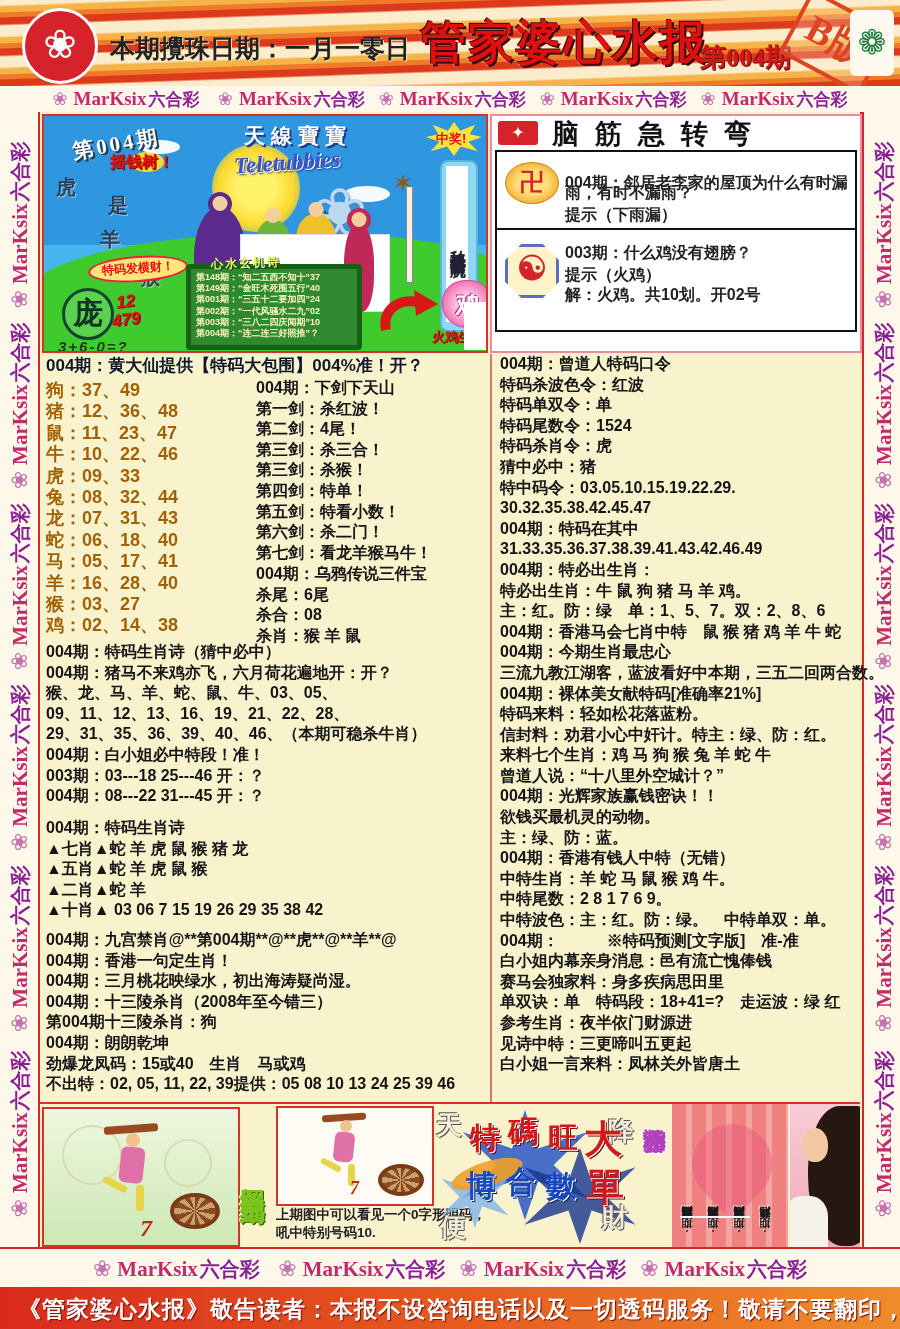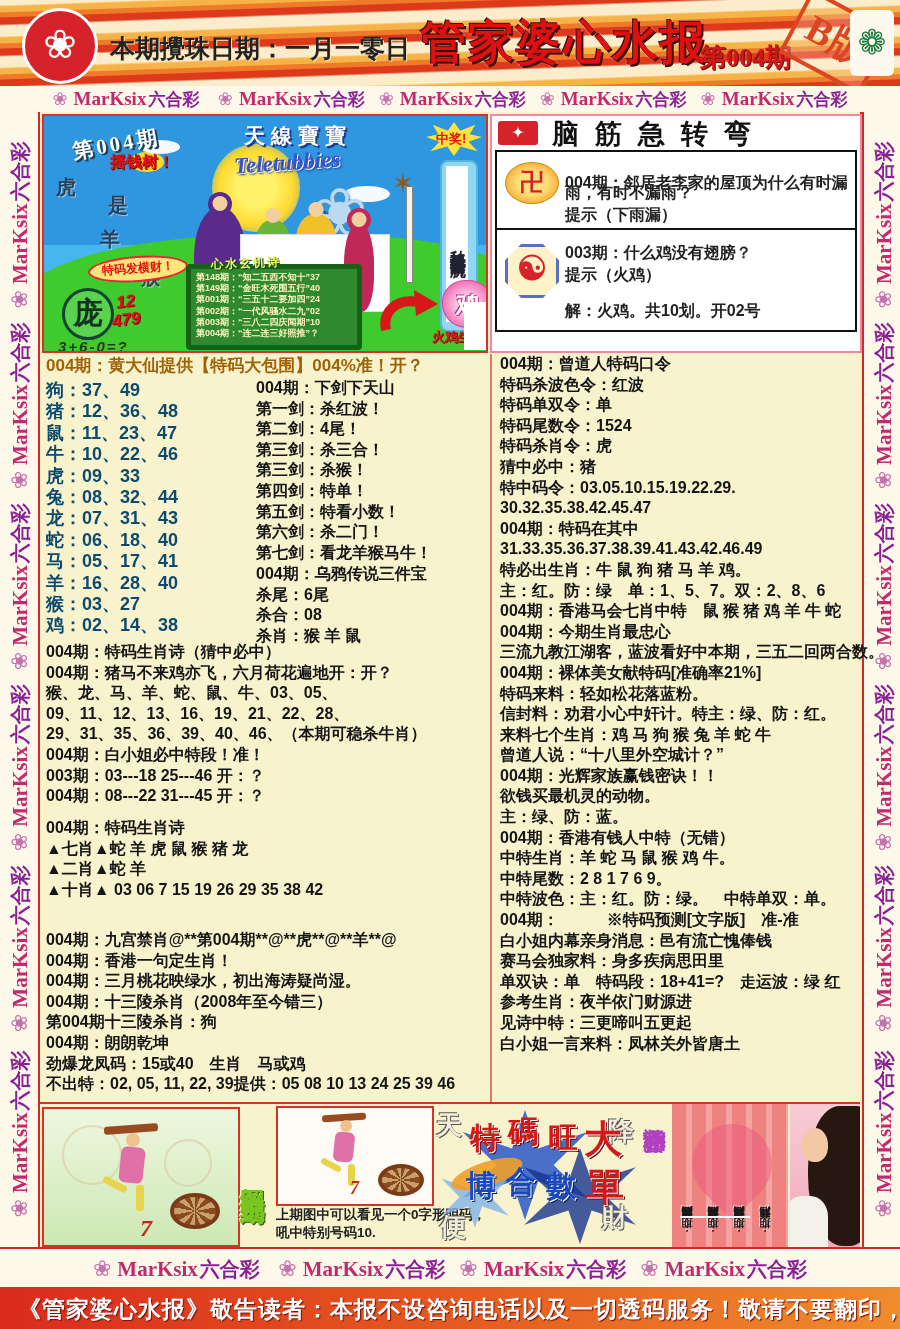--- a/index.html
+++ b/index.html
@@ -111,22 +111,22 @@
   .bt-icon1{left:8px;top:10px;width:52px;height:40px;border-radius:50%;
     background:radial-gradient(#ffdf7a 40%,#f8a832 80%);border:1px solid #c80;
     color:#d6222a;font:900 24px/38px serif;text-align:center;}
   .bt-icon2{left:8px;top:92px;width:48px;height:48px;background:#fff;border:3px solid #5a6fc0;
     clip-path:polygon(30% 0,70% 0,100% 30%,100% 70%,70% 100%,30% 100%,0 70%,0 30%);
     color:#d6222a;font:900 34px/44px serif;text-align:center;background:#fdf2c8;}
   .bt-text{font:700 16px/22px sans-serif;color:#222;}
 
   
   #col-divider{left:450px;top:242px;width:2px;height:748px;background:#d87a6a;}
-  .hdr-line{font:700 17px/22px sans-serif;color:#a16207;white-space:nowrap;}
-  .zline{font:700 18px/21.4px sans-serif;color:#0c4a6e;white-space:nowrap;}
+  .hdr-line{font:700 17px/22px sans-serif;color:#0f172a;white-space:nowrap;}
+  .zline{font:700 18px/21.4px sans-serif;color:#a16207;white-space:nowrap;}
 
   
   #bottom-strip{left:0px;top:990px;width:820px;height:143px;border-top:2px solid #d43326;background:#f8f2cd;}
   #bcartoon1{left:2px;top:3px;width:194px;height:136px;border:2px solid #d43326;
     background:linear-gradient(#eef7df,#cde8b4);overflow:hidden;}
   .coinmark{border:2px solid #d8c9a0;border-radius:50%;opacity:.6;}
   .runner-head{border-radius:50%;background:#f0c28e;}
   .runner-hat{background:#9a4a20;border-radius:3px;}
   .runner-body{background:#e070a8;border-radius:6px;}
   .runner-leg{background:#e8d44a;border-radius:3px;}
@@ -355,21 +355,21 @@
     <div id="brain-title" class="abs">脑筋急转弯</div>
     <div id="brain-box" class="abs">
       <div id="brain-div" class="abs"></div>
       <div class="abs bt-icon1">卍</div>
       <div class="abs bt-text" style="left:68px;top:8px;margin-top:12px;">004期：邻居老李家的屋顶为什么有时漏</div>
       <div class="abs bt-text" style="left:68px;top:30px;">雨，有时不漏雨？</div>
       <div class="abs bt-text" style="left:68px;top:52px;">提示（下雨漏）</div>
       <div class="abs bt-icon2">☯</div>
       <div class="abs bt-text" style="left:68px;top:90px;">003期：什么鸡没有翅膀？</div>
       <div class="abs bt-text" style="left:68px;top:112px;">提示（火鸡）</div>
-      <div class="abs bt-text" style="left:68px;top:148px;">解：火鸡。共10划。开02号</div>
+      <div class="abs bt-text" style="left:68px;top:132px;">解：火鸡。共10划。开02号</div>
     </div>
   </div>
 
   <div class="abs hdr-line" style="left:6px;top:243px;">004期：黄大仙提供【特码大包围】004%准！开？</div>
   <div class="abs" style="left:6px;top:268px;">
       <div class="zline">狗：37、49</div>
       <div class="zline">猪：12、36、48</div>
       <div class="zline">鼠：11、23、47</div>
       <div class="zline">牛：10、22、46</div>
       <div class="zline">虎：09、33</div>
@@ -404,20 +404,21 @@
       <div class="ln">猴、龙、马、羊、蛇、鼠、牛、03、05、</div>
       <div class="ln">09、11、12、13、16、19、21、22、28、</div>
       <div class="ln">29、31、35、36、39、40、46、（本期可稳杀牛肖）</div>
       <div class="ln">004期：白小姐必中特段！准！</div>
       <div class="ln">003期：03---18  25---46  开：？</div>
       <div class="ln">004期：08---22  31---45  开：？</div>
     </div>
   <div class="abs" style="left:6px;top:706px;">
       <div class="ln">004期：特码生肖诗</div>
       <div class="ln">▲七肖▲蛇 羊 虎 鼠 猴 猪 龙</div>
+      <div class="ln">▲五肖▲蛇 羊 虎 鼠 猴</div>
       <div class="ln">▲二肖▲蛇 羊</div>
       <div class="ln">▲十肖▲ 03 06 7 15 19 26 29 35 38 42</div>
     </div>
   <div class="abs" style="left:6px;top:818px;">
       <div class="ln">004期：九宫禁肖@**第004期**@**虎**@**羊**@</div>
       <div class="ln">004期：香港一句定生肖！</div>
       <div class="ln">004期：三月桃花映绿水，初出海涛疑尚湿。</div>
       <div class="ln">004期：十三陵杀肖（2008年至今错三）</div>
       <div class="ln">第004期十三陵杀肖：狗</div>
       <div class="ln">004期：朗朗乾坤</div>
@@ -431,20 +432,21 @@
       <div class="ln">004期：曾道人特码口令</div>
       <div class="ln">特码杀波色令：红波</div>
       <div class="ln">特码单双令：单</div>
       <div class="ln">特码尾数令：1524</div>
       <div class="ln">特码杀肖令：虎</div>
       <div class="ln">猜中必中：猪</div>
       <div class="ln">特中码令：03.05.10.15.19.22.29.</div>
       <div class="ln">30.32.35.38.42.45.47</div>
       <div class="ln">004期：特码在其中</div>
       <div class="ln">31.33.35.36.37.38.39.41.43.42.46.49</div>
+      <div class="ln">004期：特必出生肖：</div>
       <div class="ln">特必出生肖：牛 鼠 狗 猪 马 羊 鸡。</div>
       <div class="ln">主：红。防：绿　单：1、5、7。双：2、8、6</div>
       <div class="ln">004期：香港马会七肖中特　鼠 猴 猪 鸡 羊 牛 蛇</div>
       <div class="ln">004期：今期生肖最忠心</div>
       <div class="ln">三流九教江湖客，蓝波看好中本期，三五二回两合数。</div>
       <div class="ln">004期：裸体美女献特码[准确率21%]</div>
       <div class="ln">特码来料：轻如松花落蓝粉。</div>
       <div class="ln">信封料：劝君小心中奸计。特主：绿、防：红。</div>
       <div class="ln">来料七个生肖：鸡 马 狗 猴 兔 羊 蛇 牛</div>
       <div class="ln">曾道人说：“十八里外空城计？”</div>

